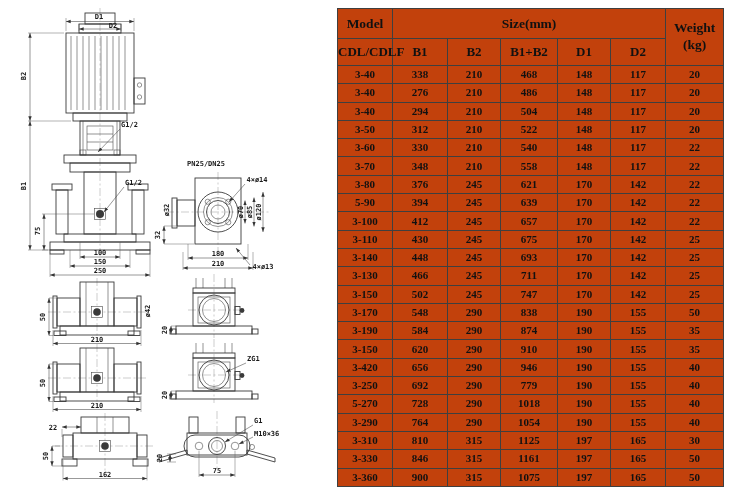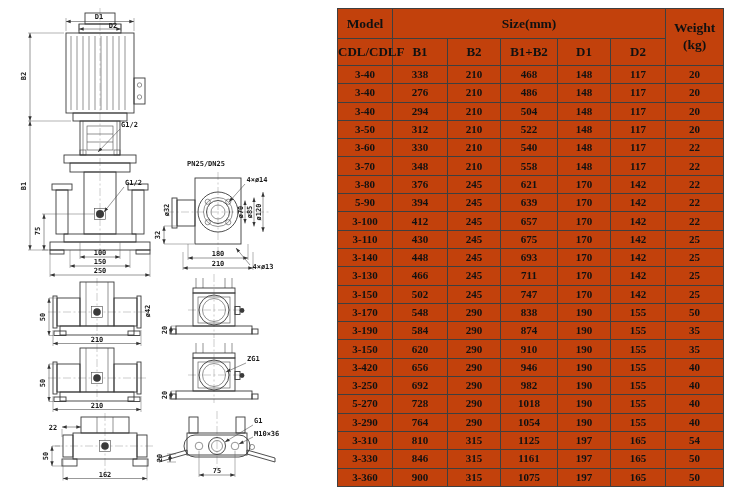--- a/index.html
+++ b/index.html
@@ -493,21 +493,21 @@
           <td>290</td>
           <td>946</td>
           <td>190</td>
           <td>155</td>
           <td>40</td>
         </tr>
         <tr>
           <td>3-250</td>
           <td>692</td>
           <td>290</td>
-          <td>982</td>
+          <td>779</td>
           <td>190</td>
           <td>155</td>
           <td>40</td>
         </tr>
         <tr>
           <td>5-270</td>
           <td>728</td>
           <td>290</td>
           <td>1018</td>
           <td>190</td>
@@ -523,21 +523,21 @@
           <td>155</td>
           <td>40</td>
         </tr>
         <tr>
           <td>3-310</td>
           <td>810</td>
           <td>315</td>
           <td>1125</td>
           <td>197</td>
           <td>165</td>
-          <td>54</td>
+          <td>30</td>
         </tr>
         <tr>
           <td>3-330</td>
           <td>846</td>
           <td>315</td>
           <td>1161</td>
           <td>197</td>
           <td>165</td>
           <td>50</td>
         </tr>

